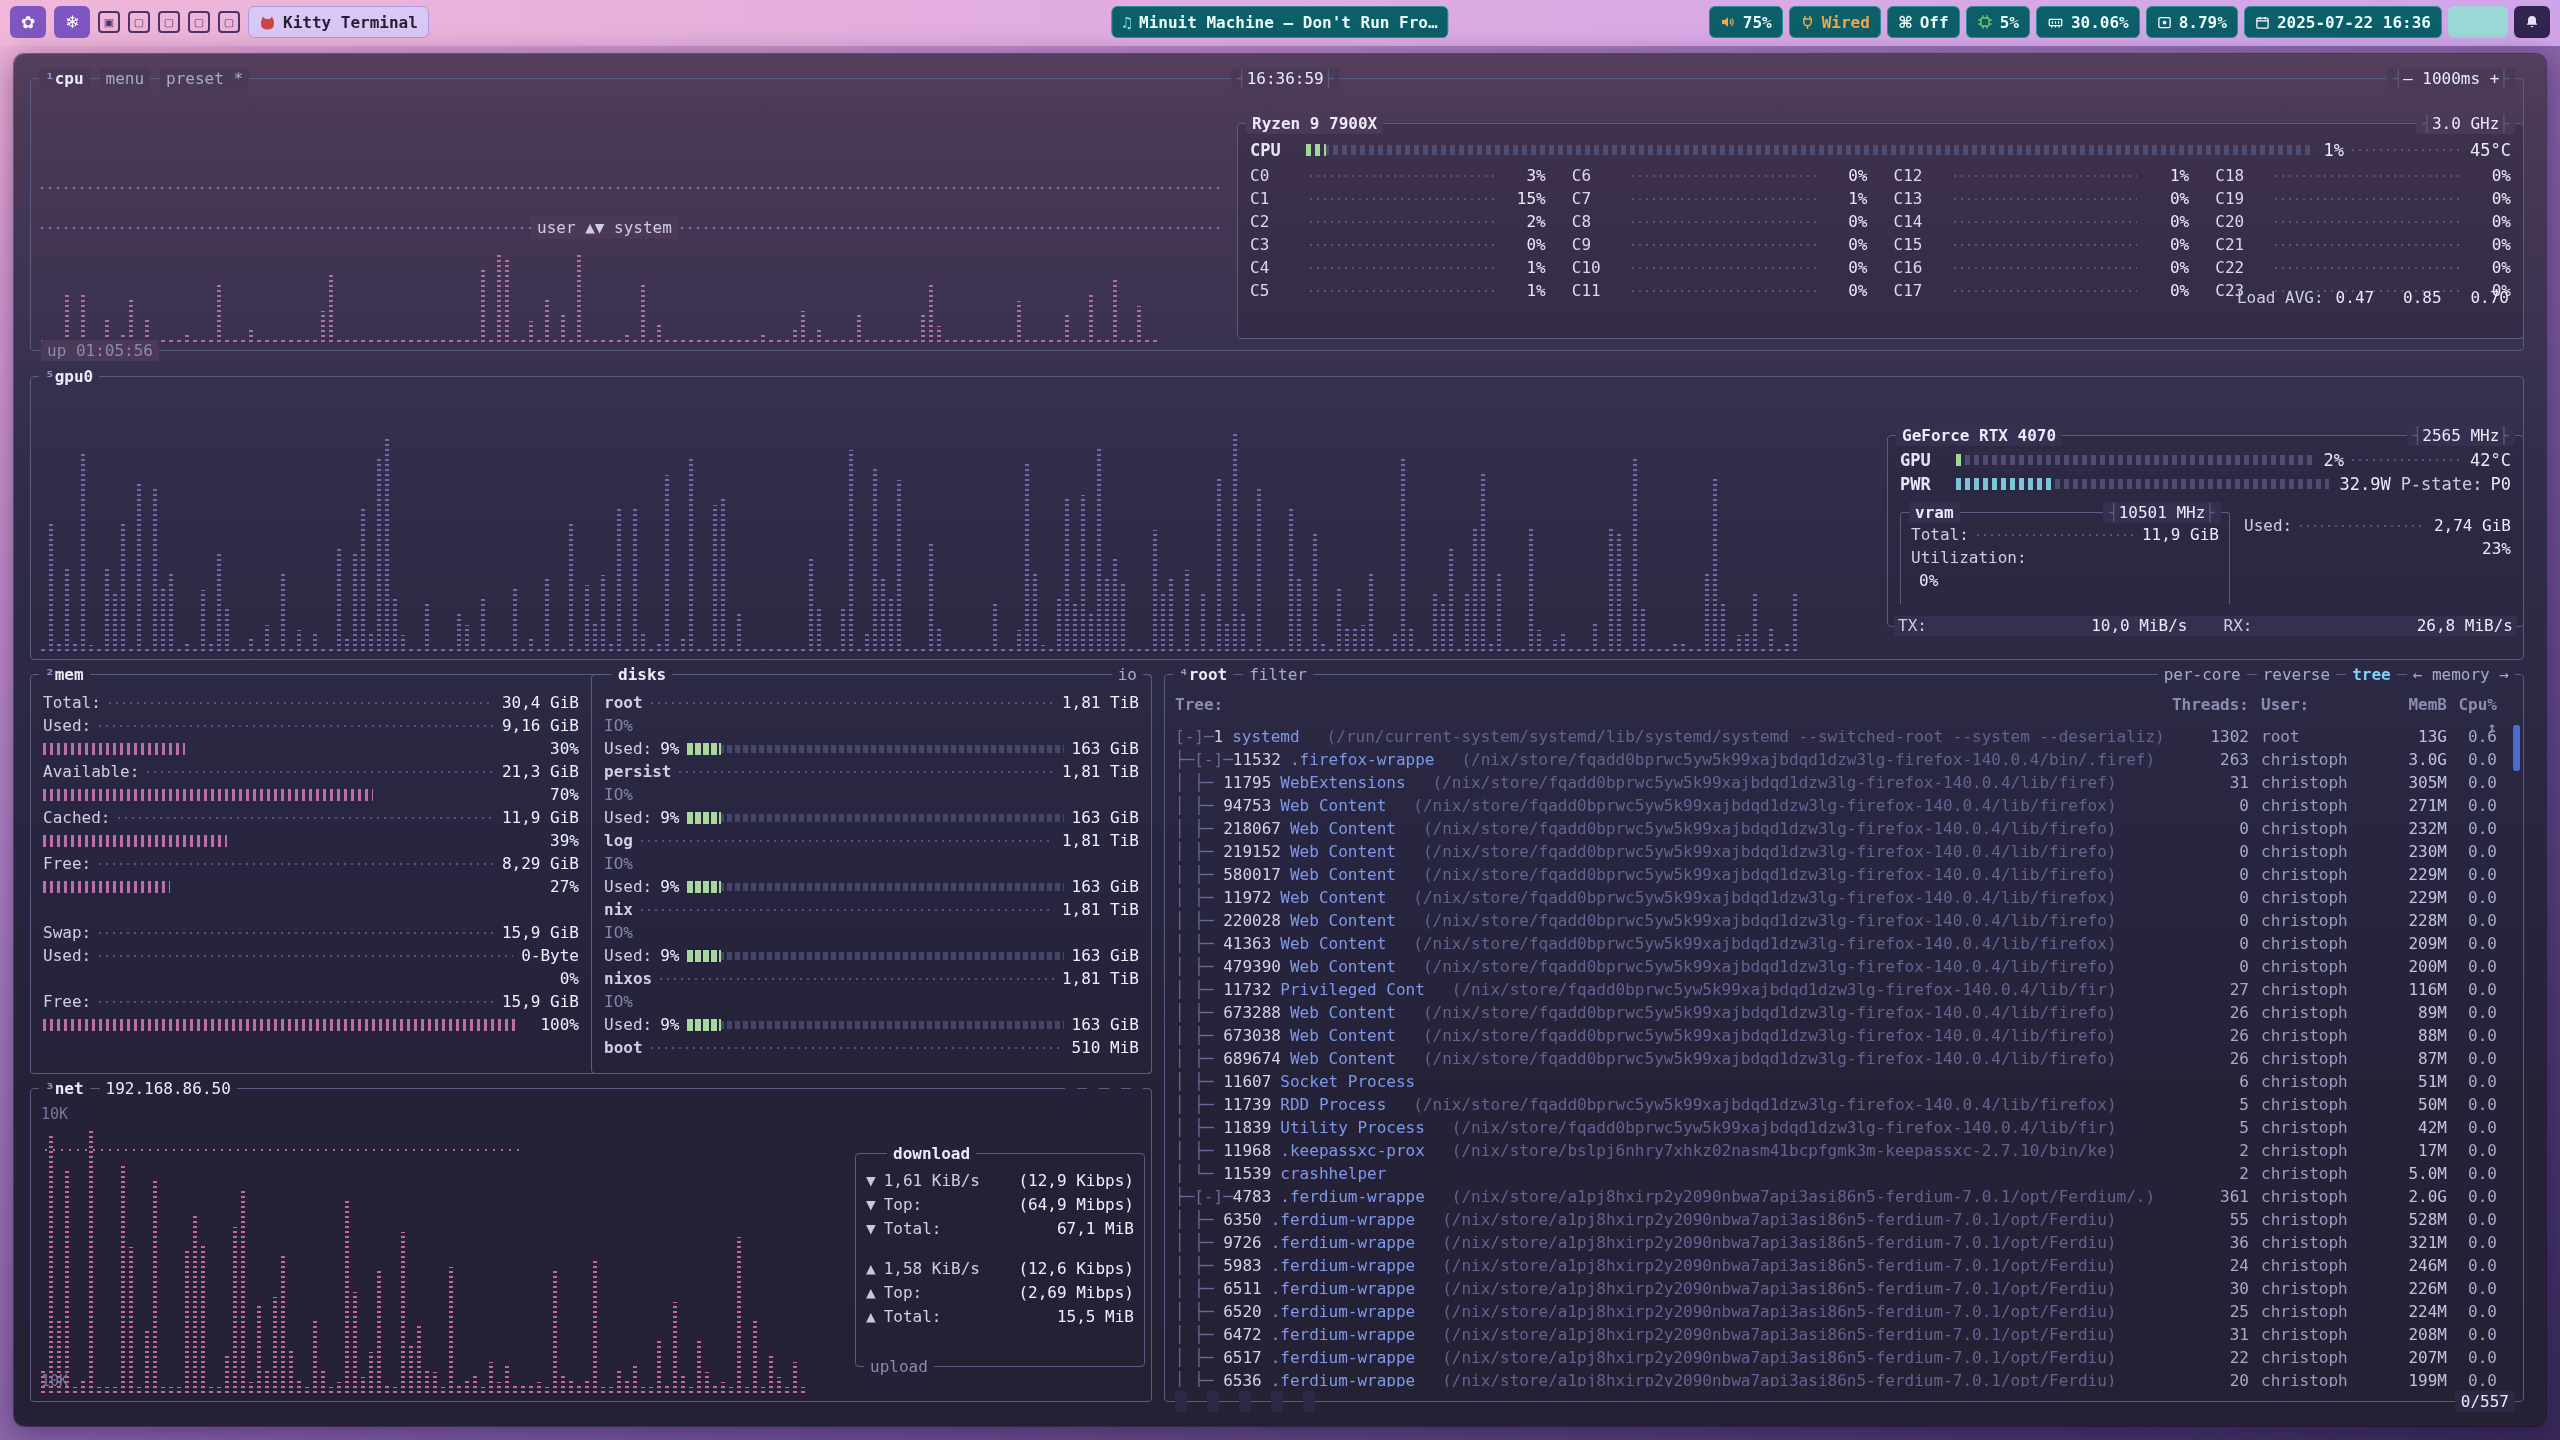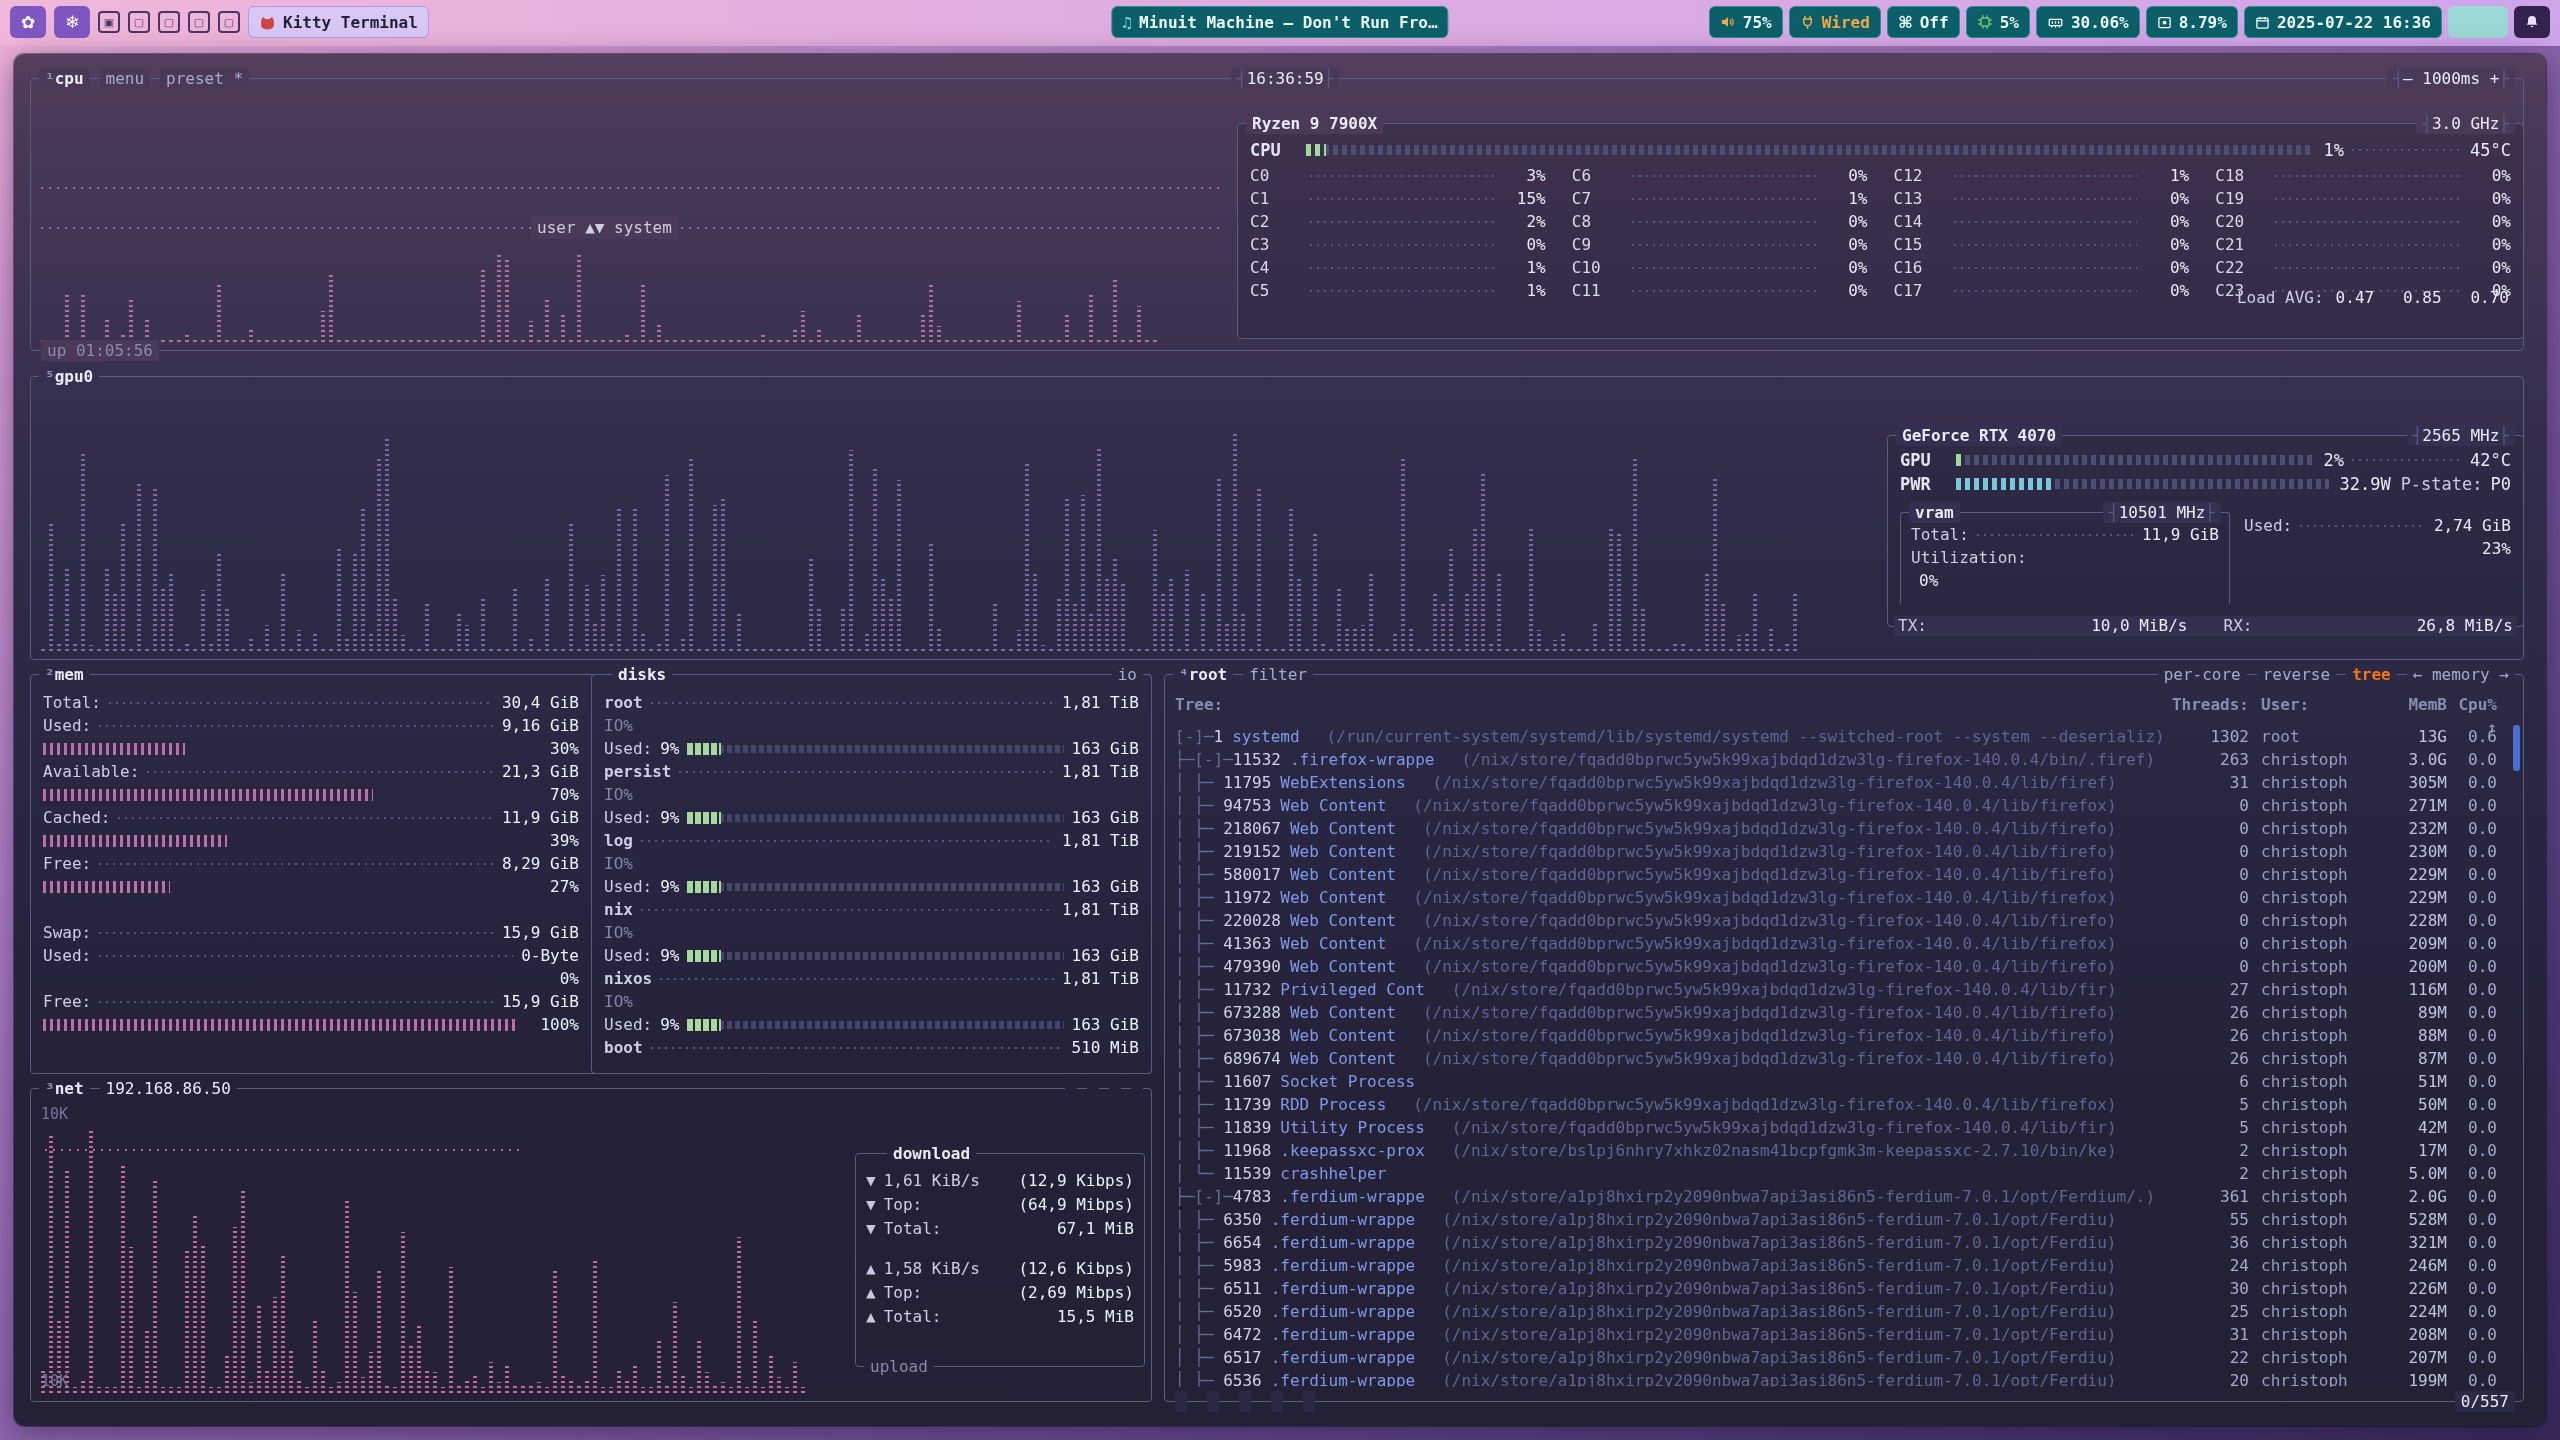--- a/index.html
+++ b/index.html
@@ -38,21 +38,21 @@
   .p-mem {left:16px;top:620px;width:1122px;height:400px;--tbg:#2b2944;}
   .p-net {left:16px;top:1034px;width:1122px;height:314px;--tbg:#252238;}
   .p-proc{left:1150px;top:620px;width:1360px;height:728px;--tbg:#2b2944;}
 
   .tchips{position:absolute;top:-11px;left:8px;display:flex;gap:10px;z-index:4;}
   .rchips{position:absolute;top:-11px;right:8px;display:flex;gap:10px;z-index:4;}
   .bchip{background:var(--tbg);padding:0 6px;height:21px;line-height:21px;font-size:16px;
     color:#a9a9cc;white-space:pre;border-radius:2px;}
   .bchip.title{color:#eceaf8;font-weight:bold;}
   .bchip.val{color:#eceaf8;}
-  .bchip.hot{color:#f97316;font-weight:bold;}
+  .bchip.hot{color:#7dd3fc;font-weight:bold;}
   .sup{color:#9d8fc4;}
   .tick::before{content:"┤";color:#5b5b84;font-weight:normal;}
   .tick::after{content:"├";color:#5b5b84;font-weight:normal;}
   .bbottom{position:absolute;bottom:-11px;background:var(--tbg);padding:0 6px;height:21px;
     line-height:21px;font-size:16px;color:#8a8ab0;z-index:4;border-radius:2px;white-space:pre;}
 
   
   [data-graph]{position:absolute;display:flex;align-items:flex-end;gap:4px;overflow:hidden;z-index:1;}
   [data-graph] i{flex:0 0 4px;display:block;font-style:normal;min-height:2px;
     background:repeating-linear-gradient(to top,var(--gc,#b06f9e) 0 2px,transparent 2px 5px);}
@@ -1451,21 +1451,21 @@
         <span class="pleft">
           <span class="branch">│ ├─ </span><span class="ppid">6350</span><span class="pname">.ferdium-wrappe</span><span class="pcmd">(/nix/store/a1pj8hxirp2y2090nbwa7api3asi86n5-ferdium-7.0.1/opt/Ferdiu)</span>
         </span>
         <span class="pth">55</span>
         <span class="puser">christoph</span>
         <span class="pmem">528M</span>
         <span class="pcpu">0.0</span>
       </div>
         <div class="prow">
         <span class="pleft">
-          <span class="branch">│ ├─ </span><span class="ppid">6654</span><span class="pname">.ferdium-wrappe</span><span class="pcmd">(/nix/store/a1pj8hxirp2y2090nbwa7api3asi86n5-ferdium-7.0.1/opt/Ferdiu)</span>
+          <span class="branch">│ ├─ </span><span class="ppid">9726</span><span class="pname">.ferdium-wrappe</span><span class="pcmd">(/nix/store/a1pj8hxirp2y2090nbwa7api3asi86n5-ferdium-7.0.1/opt/Ferdiu)</span>
         </span>
         <span class="pth">36</span>
         <span class="puser">christoph</span>
         <span class="pmem">321M</span>
         <span class="pcpu">0.0</span>
       </div>
         <div class="prow">
         <span class="pleft">
           <span class="branch">│ ├─ </span><span class="ppid">5983</span><span class="pname">.ferdium-wrappe</span><span class="pcmd">(/nix/store/a1pj8hxirp2y2090nbwa7api3asi86n5-ferdium-7.0.1/opt/Ferdiu)</span>
         </span>

